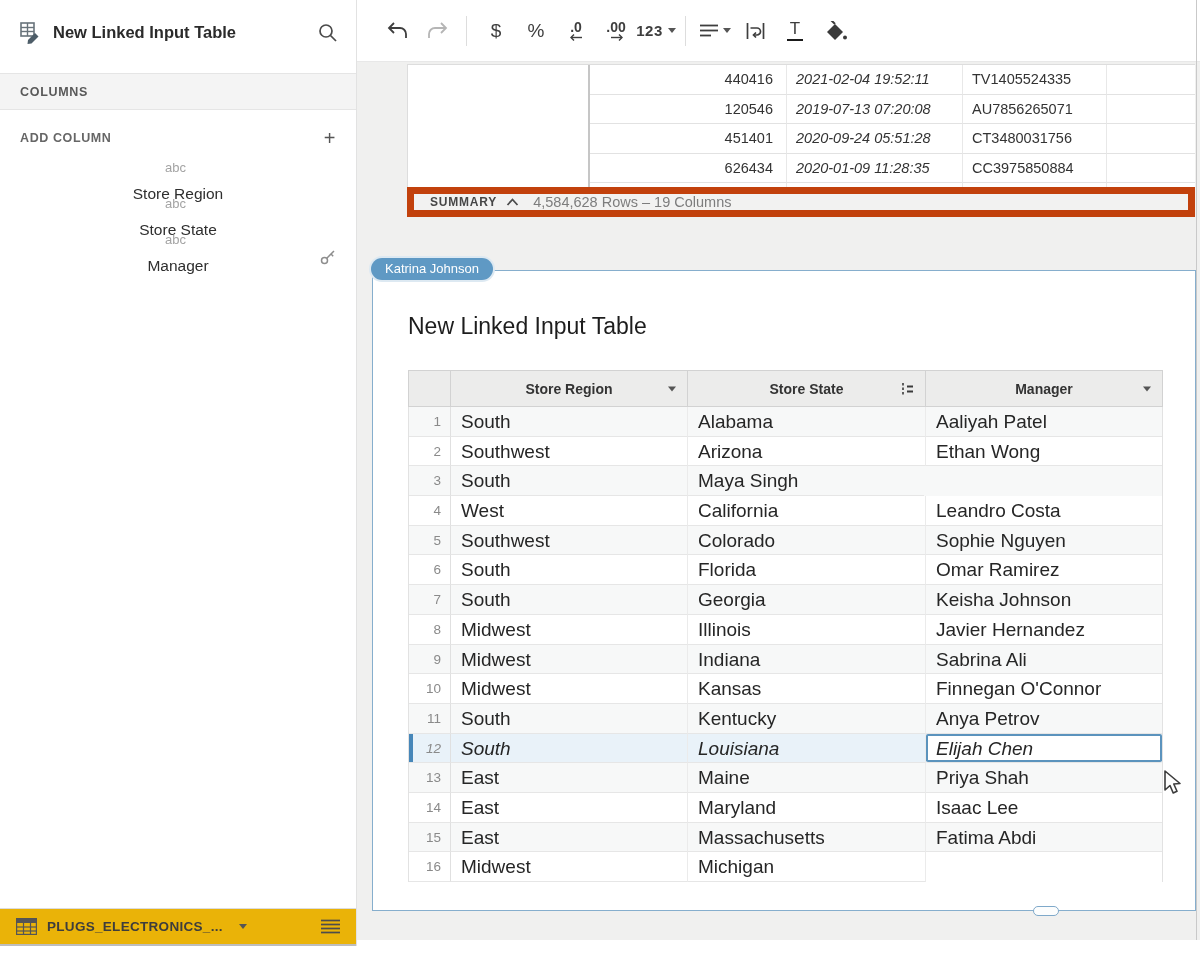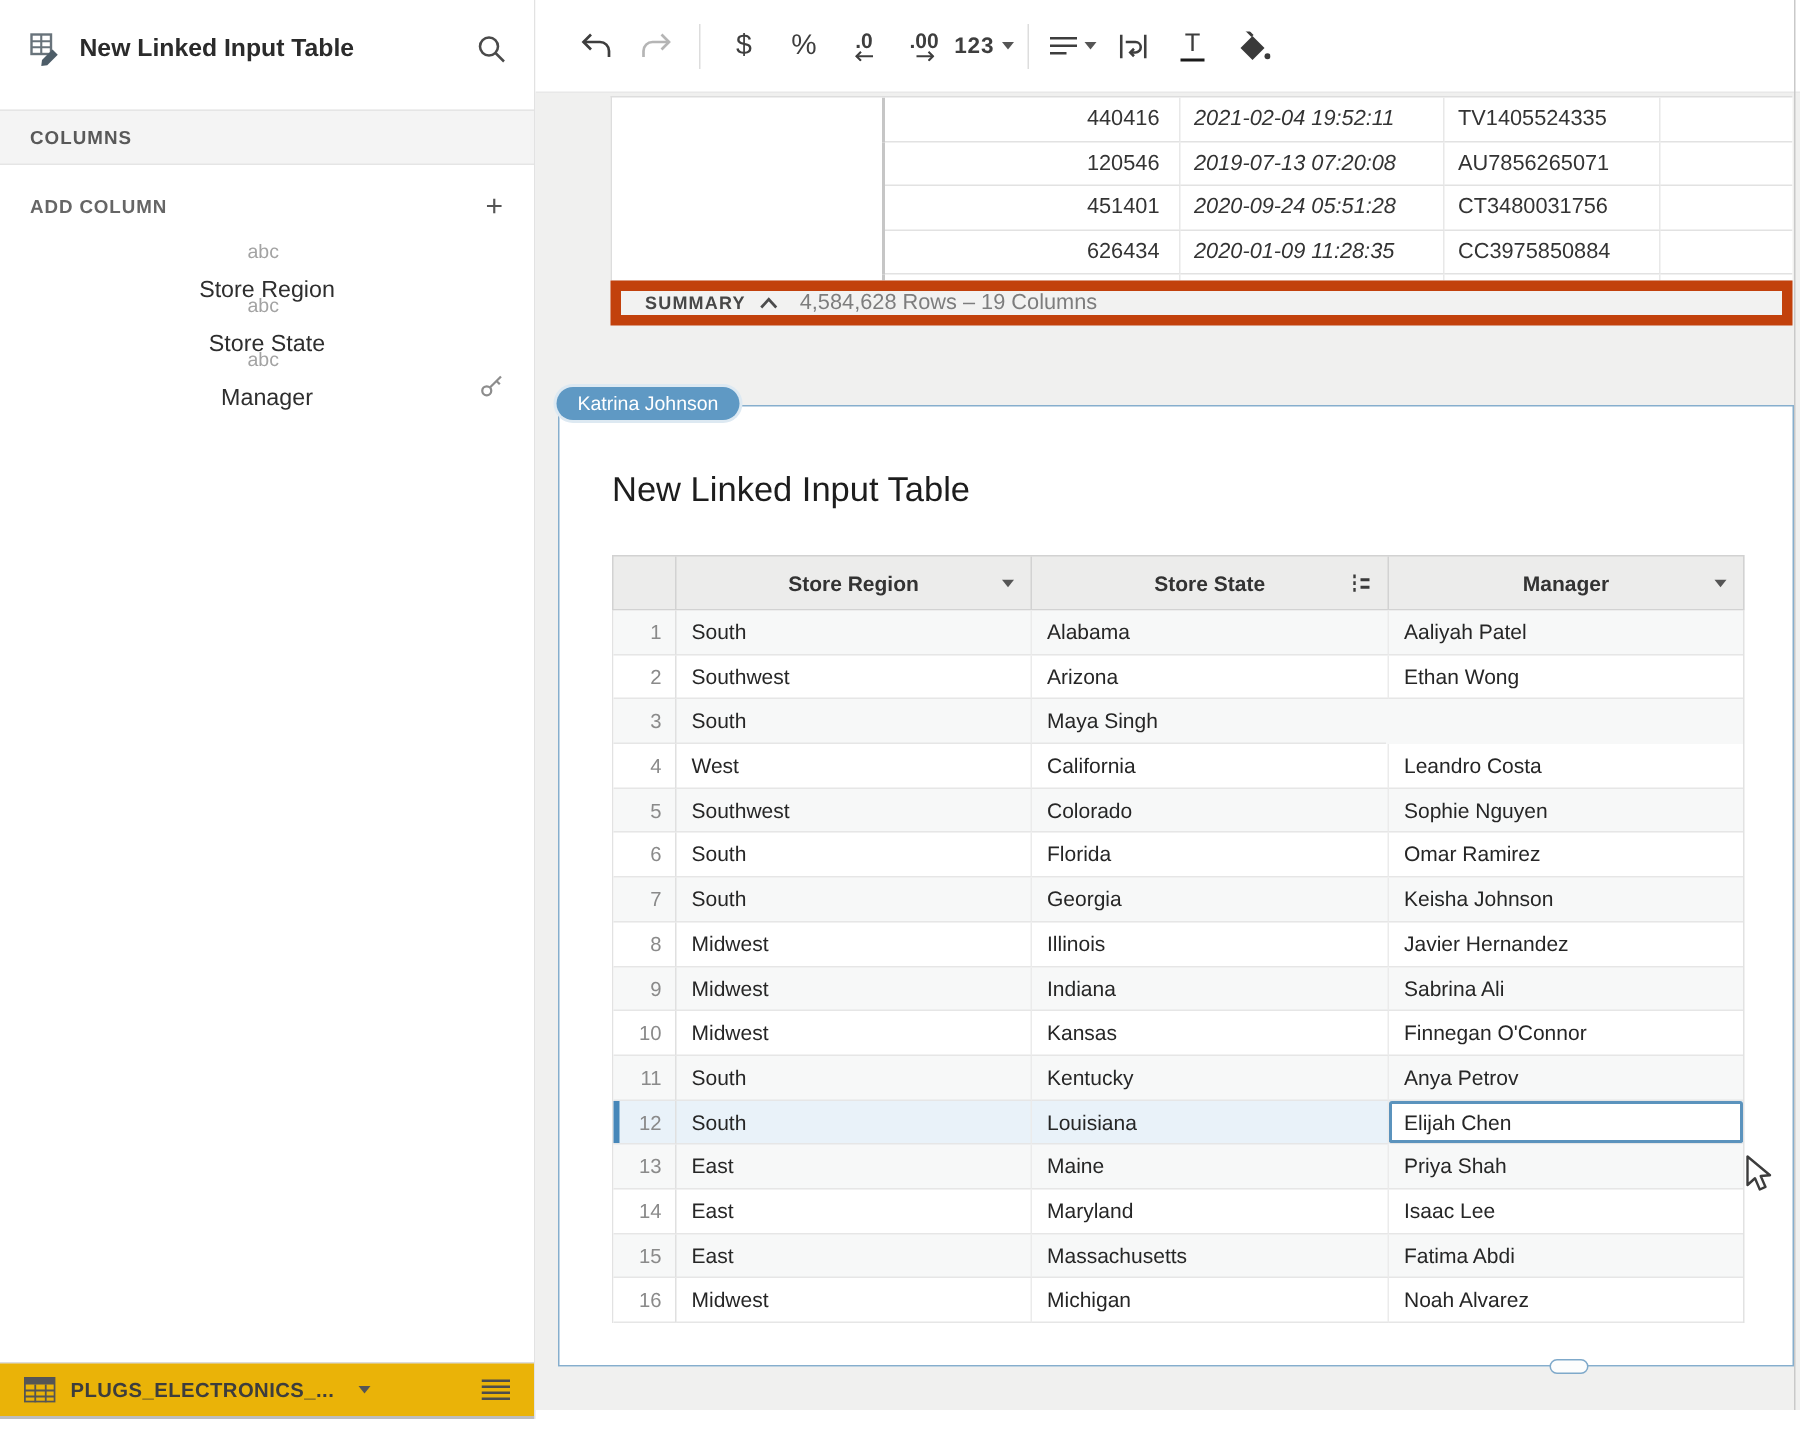--- a/index.html
+++ b/index.html
@@ -69,24 +69,24 @@
   .main-table { position:absolute; left:35px; top:99px; width:755px; }
   .mt-header { display:flex; height:37px; background:#ececeb; border:1px solid #d2d2d2; }
   .mh-num { width:42px; border-right:1px solid #d2d2d2; }
   .mh-cell { position:relative; display:flex; align-items:center; justify-content:center; font-size:14px; font-weight:bold; color:#333; border-right:1px solid #d2d2d2; }
   .mh-cell:last-child { border-right:none; }
   .mh-c0 { width:237px; } .mh-c1 { width:238px; } .mh-c2 { width:236px; }
   .mh-ctrl { position:absolute; right:11px; top:50%; transform:translateY(-50%); }
   .mt-body { border-left:1px solid #e2e2e2; border-right:1px solid #e2e2e2; }
   .mt-row { display:flex; height:29.7px; background:#fff; }
   .mt-row.stripe { background:#f7f8f8; }
-  .mt-row.selected { background:#e9f2f9; }
+  .mt-row.selected { background:#e9f2f9;font-style:italic; }
   .mr-num { position:relative; width:42px; text-align:right; padding-right:9px; font-size:13.5px; color:#8a8a8a; line-height:29.7px; border-right:1px solid #e0e0e0; border-bottom:1px solid #e6e6e6; }
   .mt-row.selected .mr-num::before { content:""; position:absolute; left:0; top:0; bottom:0; width:4px; background:#4787b9; }
-  .mt-cell { width:237px; padding-left:10px; font-size:14px; color:#262626; line-height:29.7px; border-right:1px solid #ebebeb; border-bottom:1px solid #e6e6e6; white-space:nowrap; overflow:hidden; }
+  .mt-cell { width:237px; padding-left:10px; font-size:19px; color:#262626; line-height:29.7px; border-right:1px solid #ebebeb; border-bottom:1px solid #e6e6e6; white-space:nowrap; overflow:hidden; }
   .mt-cell.mc1 { width:238px; }
   .mt-cell.mc2 { width:236px; border-right:none; }
   .mt-cell.selected-cell { background:#fff; box-shadow:inset 0 0 0 2px #5b93bd; border-radius:2px; }
 
   .resize-handle { position:absolute; left:660px; bottom:-6px; width:26px; height:10px; background:#fcfdfd; border:1.5px solid #7fa9ca; border-radius:6px; }
 
   .cursor { position:absolute; left:806px; top:708px; pointer-events:none; }
 </style>
 </head>
 <body>
@@ -409,21 +409,20 @@
           <div class="mt-row stripe">
             <div class="mr-num">15</div>
             <div class="mt-cell mc0">East</div>
             <div class="mt-cell mc1">Massachusetts</div>
             <div class="mt-cell mc2">Fatima Abdi</div>
           </div>
           <div class="mt-row">
             <div class="mr-num">16</div>
             <div class="mt-cell mc0">Midwest</div>
             <div class="mt-cell mc1">Michigan</div>
-            <div class="mt-cell mc2">Noah Alvarez</div>
           </div>
         </div>
     </div>
 
     <div class="resize-handle"></div>
   </div>
 
   <div class="cursor">
     <svg width="22" height="26" viewBox="0 0 22 26">
       <path d="M2 1 L2 20 L7 15.5 L10.2 23 L14 21.3 L10.8 14 L17 13.5 Z" fill="#fdfdfd" stroke="#3c3c3c" stroke-width="1.6" stroke-linejoin="round"></path>

